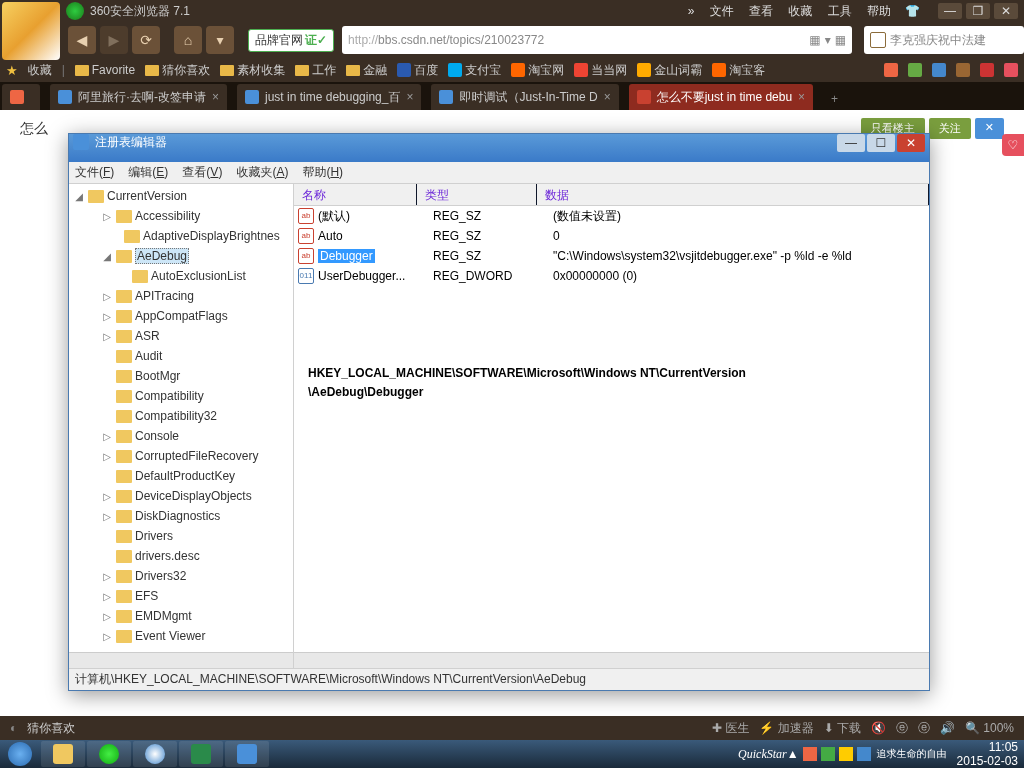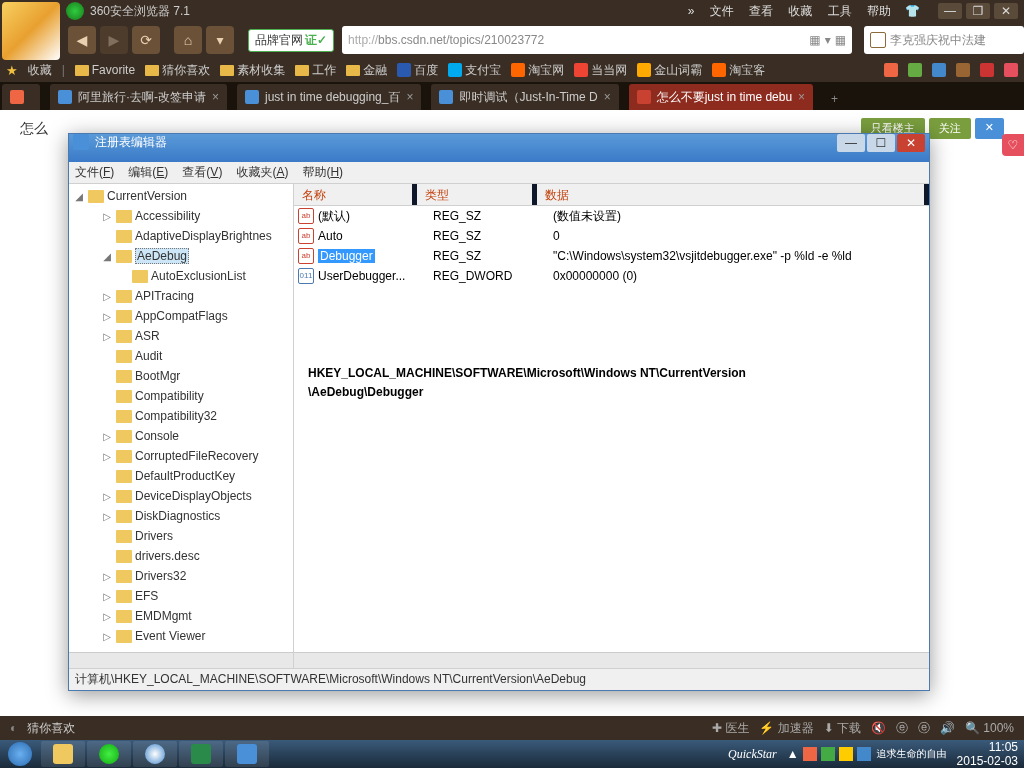--- a/index.html
+++ b/index.html
@@ -57,21 +57,21 @@
 .reg-menu{height:22px;background:#f0f0f0;border-bottom:1px solid #d0d0d0;display:flex;align-items:center;padding:0 6px;gap:14px;color:#333;}
 .reg-menu span u{text-decoration:underline;}
 .reg-body{flex:1;display:flex;background:#fff;}
 .reg-tree{width:225px;border-right:1px solid #d0d0d0;overflow:hidden;padding:2px 0;position:relative;}
 .tree-row{display:flex;align-items:center;height:20px;color:#333;white-space:nowrap;}
 .tree-row .exp{width:12px;text-align:center;color:#777;font-size:10px;}
 .tree-row .ficon{width:16px;height:13px;background:#f0c860;border-radius:1px;margin:0 3px;}
 .tree-row.sel .label{background:#cde6f7;border:1px dotted #777;padding:0 1px;}
 .reg-list{flex:1;display:flex;flex-direction:column;position:relative;}
 .list-head{height:22px;background:#f0f0f0;border-bottom:1px solid #d0d0d0;display:flex;}
-.list-head div{padding:3px 8px;border-right:5px solid #0f172a;color:#c2410c;}
+.list-head div{padding:3px 8px;border-right:1px solid #0f172a;color:#6d28d9;}
 .list-row{display:flex;height:20px;align-items:center;}
 .list-row .vicon{width:16px;height:16px;background:#fff;border:1px solid #c94130;color:#c94130;font-size:8px;text-align:center;line-height:14px;margin:0 4px;border-radius:2px;}
 .list-row .vicon.dw{border-color:#4a7ab0;color:#4a7ab0;}
 .list-row .c1{width:115px;}
 .list-row .c2{width:120px;}
 .list-row .c3{flex:1;}
 .list-row.sel .name{background:#3399ff;color:#fff;padding:0 2px;}
 .reg-path-overlay{position:absolute;top:180px;left:14px;font-family:"Courier New",monospace;font-size:14px;font-weight:bold;color:#000;line-height:1.6;}
 .reg-status{height:22px;background:#f0f0f0;border-top:1px solid #d0d0d0;padding:2px 6px;color:#333;}
 .hscroll{height:16px;background:#e8e8e8;border-top:1px solid #ccc;}
@@ -80,21 +80,21 @@
 .browser-status .spacer{flex:1;}
 .browser-status .sicon{color:#aaa;}
 
 
 .taskbar{position:absolute;bottom:0;left:0;right:0;height:28px;background:linear-gradient(#3a5a7a,#1a2a3a);display:flex;align-items:center;}
 .taskbar .start{width:40px;height:28px;display:flex;align-items:center;justify-content:center;}
 .taskbar .start-orb{width:24px;height:24px;border-radius:50%;background:radial-gradient(circle,#6ab0f0,#2a6ab0);}
 .taskbar .tbtn{width:44px;height:26px;background:rgba(255,255,255,.1);margin:0 1px;border-radius:2px;display:flex;align-items:center;justify-content:center;}
 .taskbar .ticon{width:20px;height:20px;border-radius:3px;}
 .taskbar .spacer{flex:1;}
-.taskbar .quickstar{color:#fff;font-style:italic;font-family:cursive;margin-right:10px;}
+.taskbar .quickstar{color:#fff;font-style:italic;font-family:cursive;}
 .taskbar .tray{display:flex;align-items:center;gap:4px;color:#fff;font-size:10px;padding-right:6px;}
 .taskbar .tray .tricon{width:14px;height:14px;}
 .taskbar .clock{color:#fff;text-align:right;font-size:10px;line-height:1.2;padding:0 6px;}
 .taskbar .motto{color:#fff;font-size:10px;margin-right:4px;}
 </style>
 </head>
 <body>
 
 <div class="desktop">
   <div class="browser">
@@ -278,21 +278,21 @@
             <span class="exp">◢</span>
             <div class="ficon"></div>
             <span class="label">CurrentVersion</span>
           </div>
         <div id="tree-container">
             <div class="tree-row" style="padding-left: 32px;">
               <span class="exp">▷</span>
               <div class="ficon"></div>
               <span class="label">Accessibility</span>
             </div>
-            <div class="tree-row" style="padding-left: 32px;">
+            <div class="tree-row" style="padding-left: 40px;">
               <span class="exp"></span>
               <div class="ficon"></div>
               <span class="label">AdaptiveDisplayBrightnes</span>
             </div>
             <div class="tree-row sel" style="padding-left: 32px;">
               <span class="exp">◢</span>
               <div class="ficon"></div>
               <span class="label">AeDebug</span>
             </div>
             <div class="tree-row" style="padding-left: 48px;">

